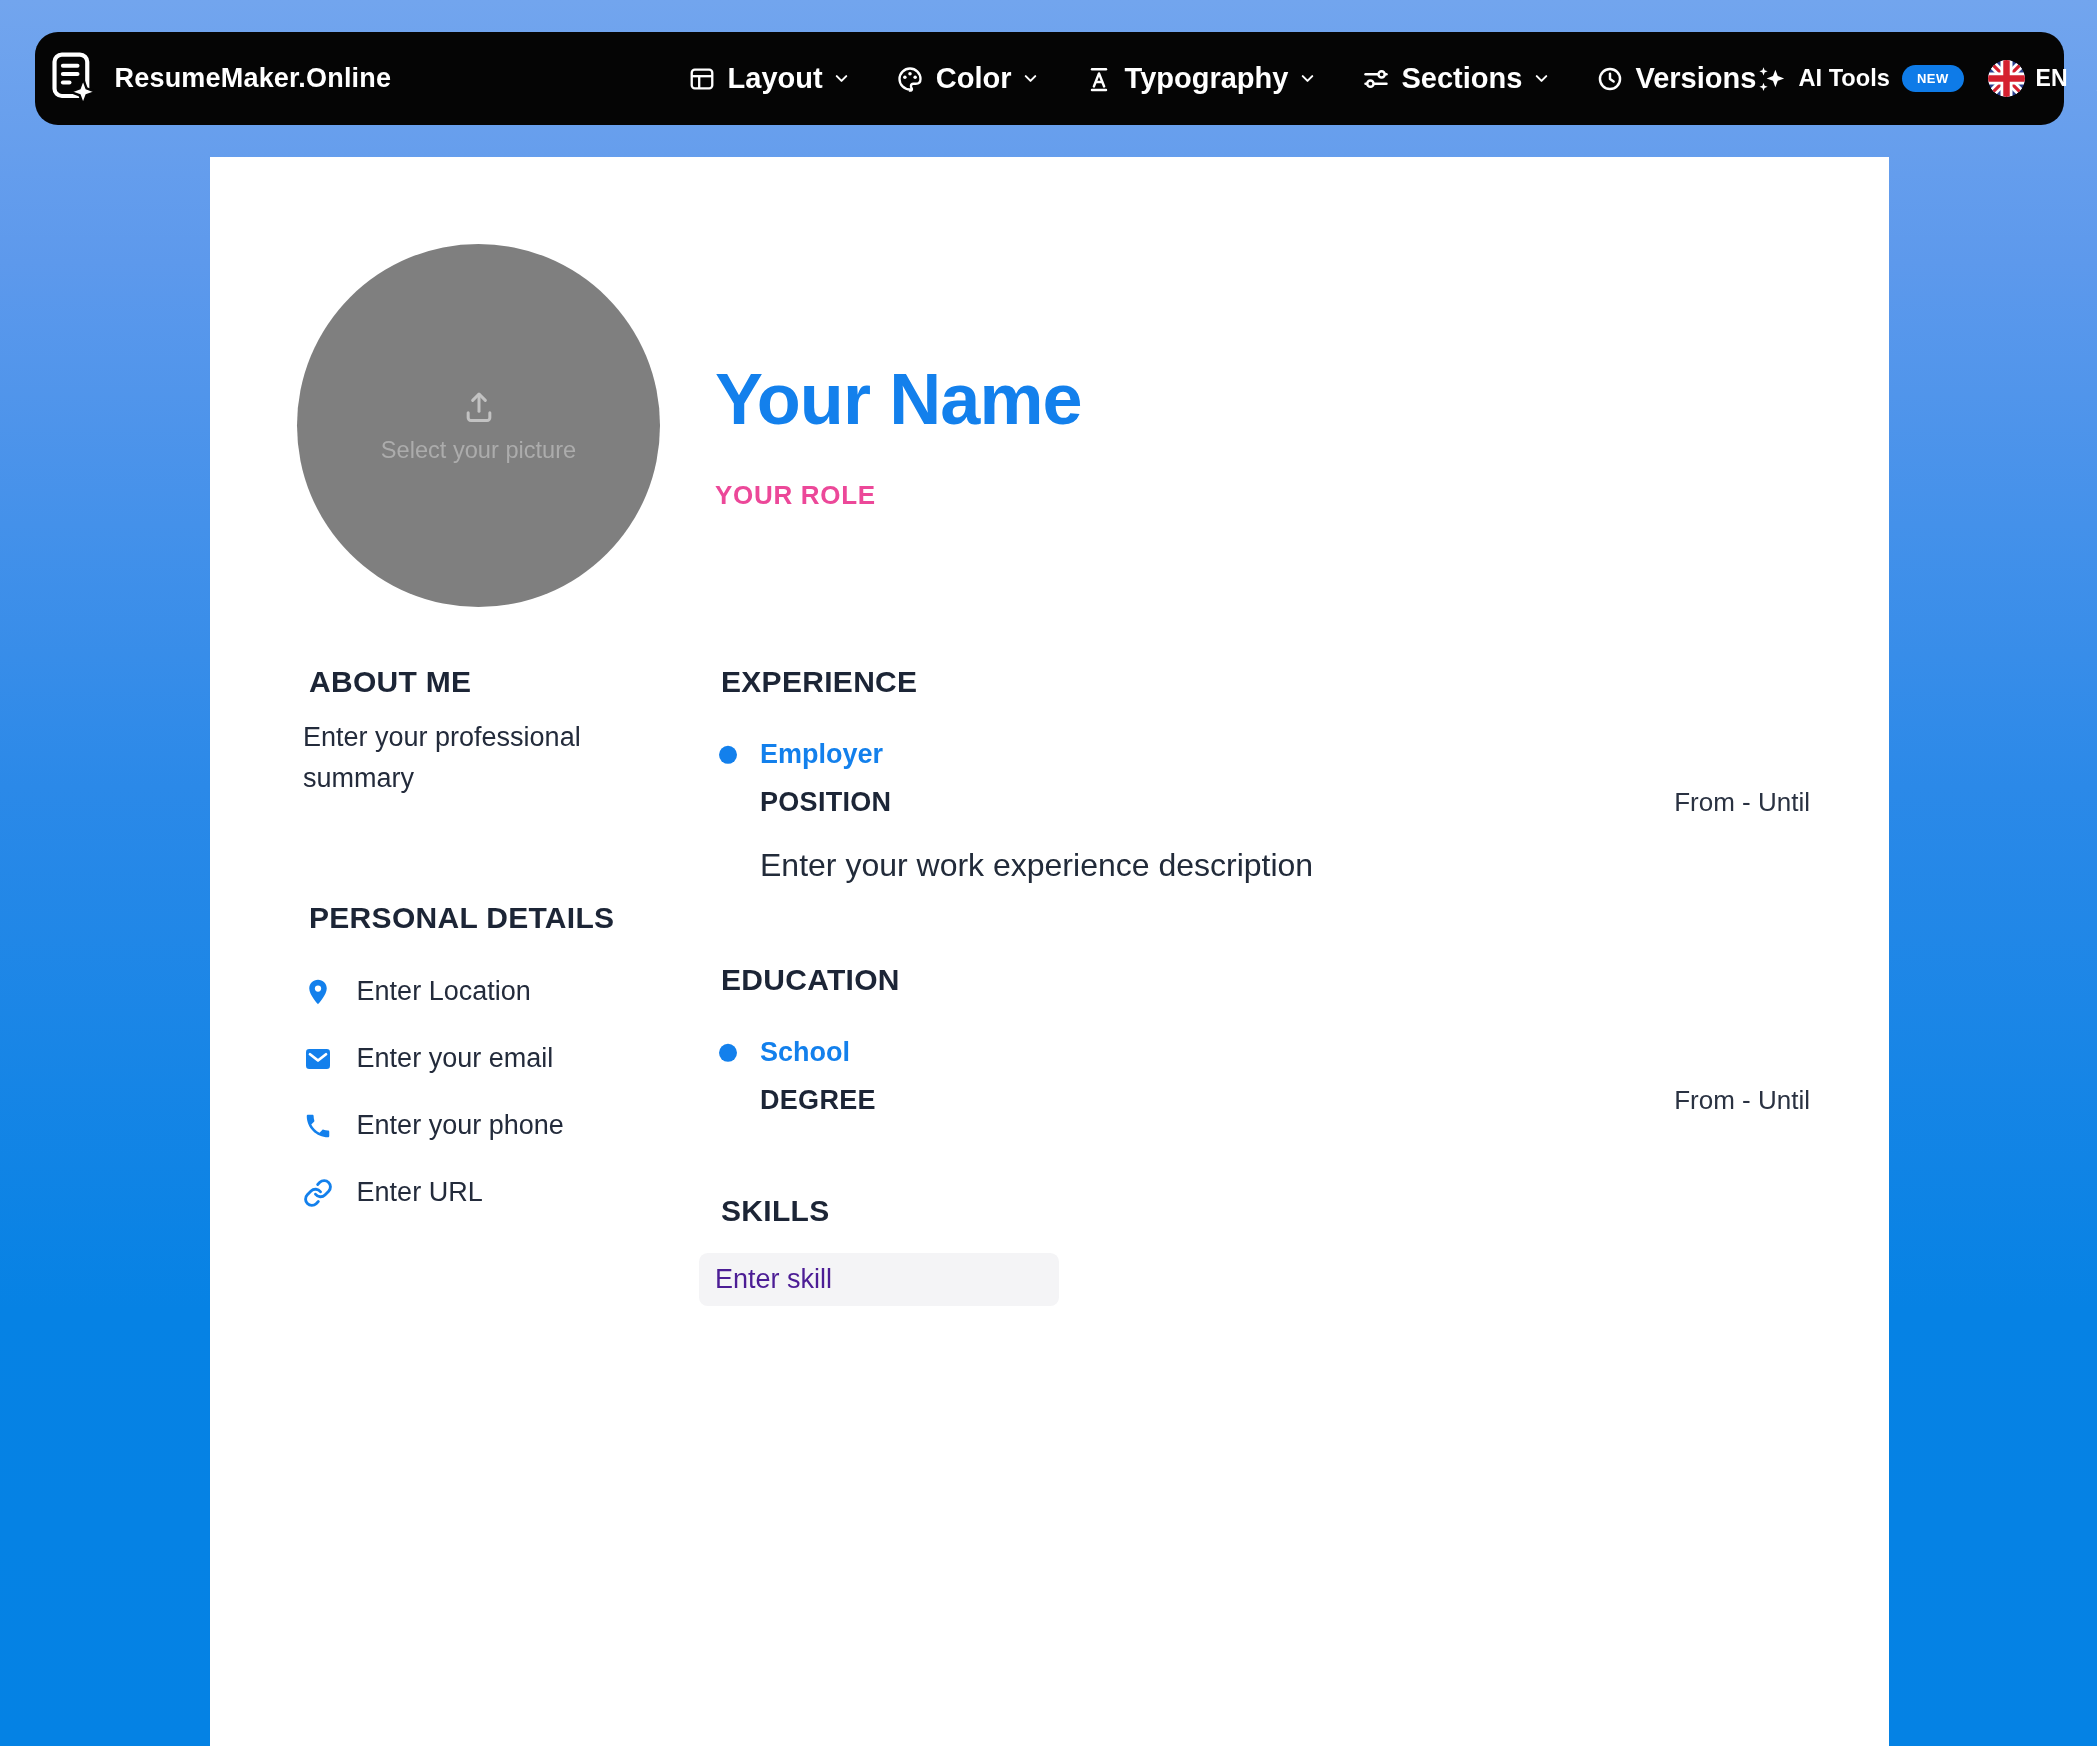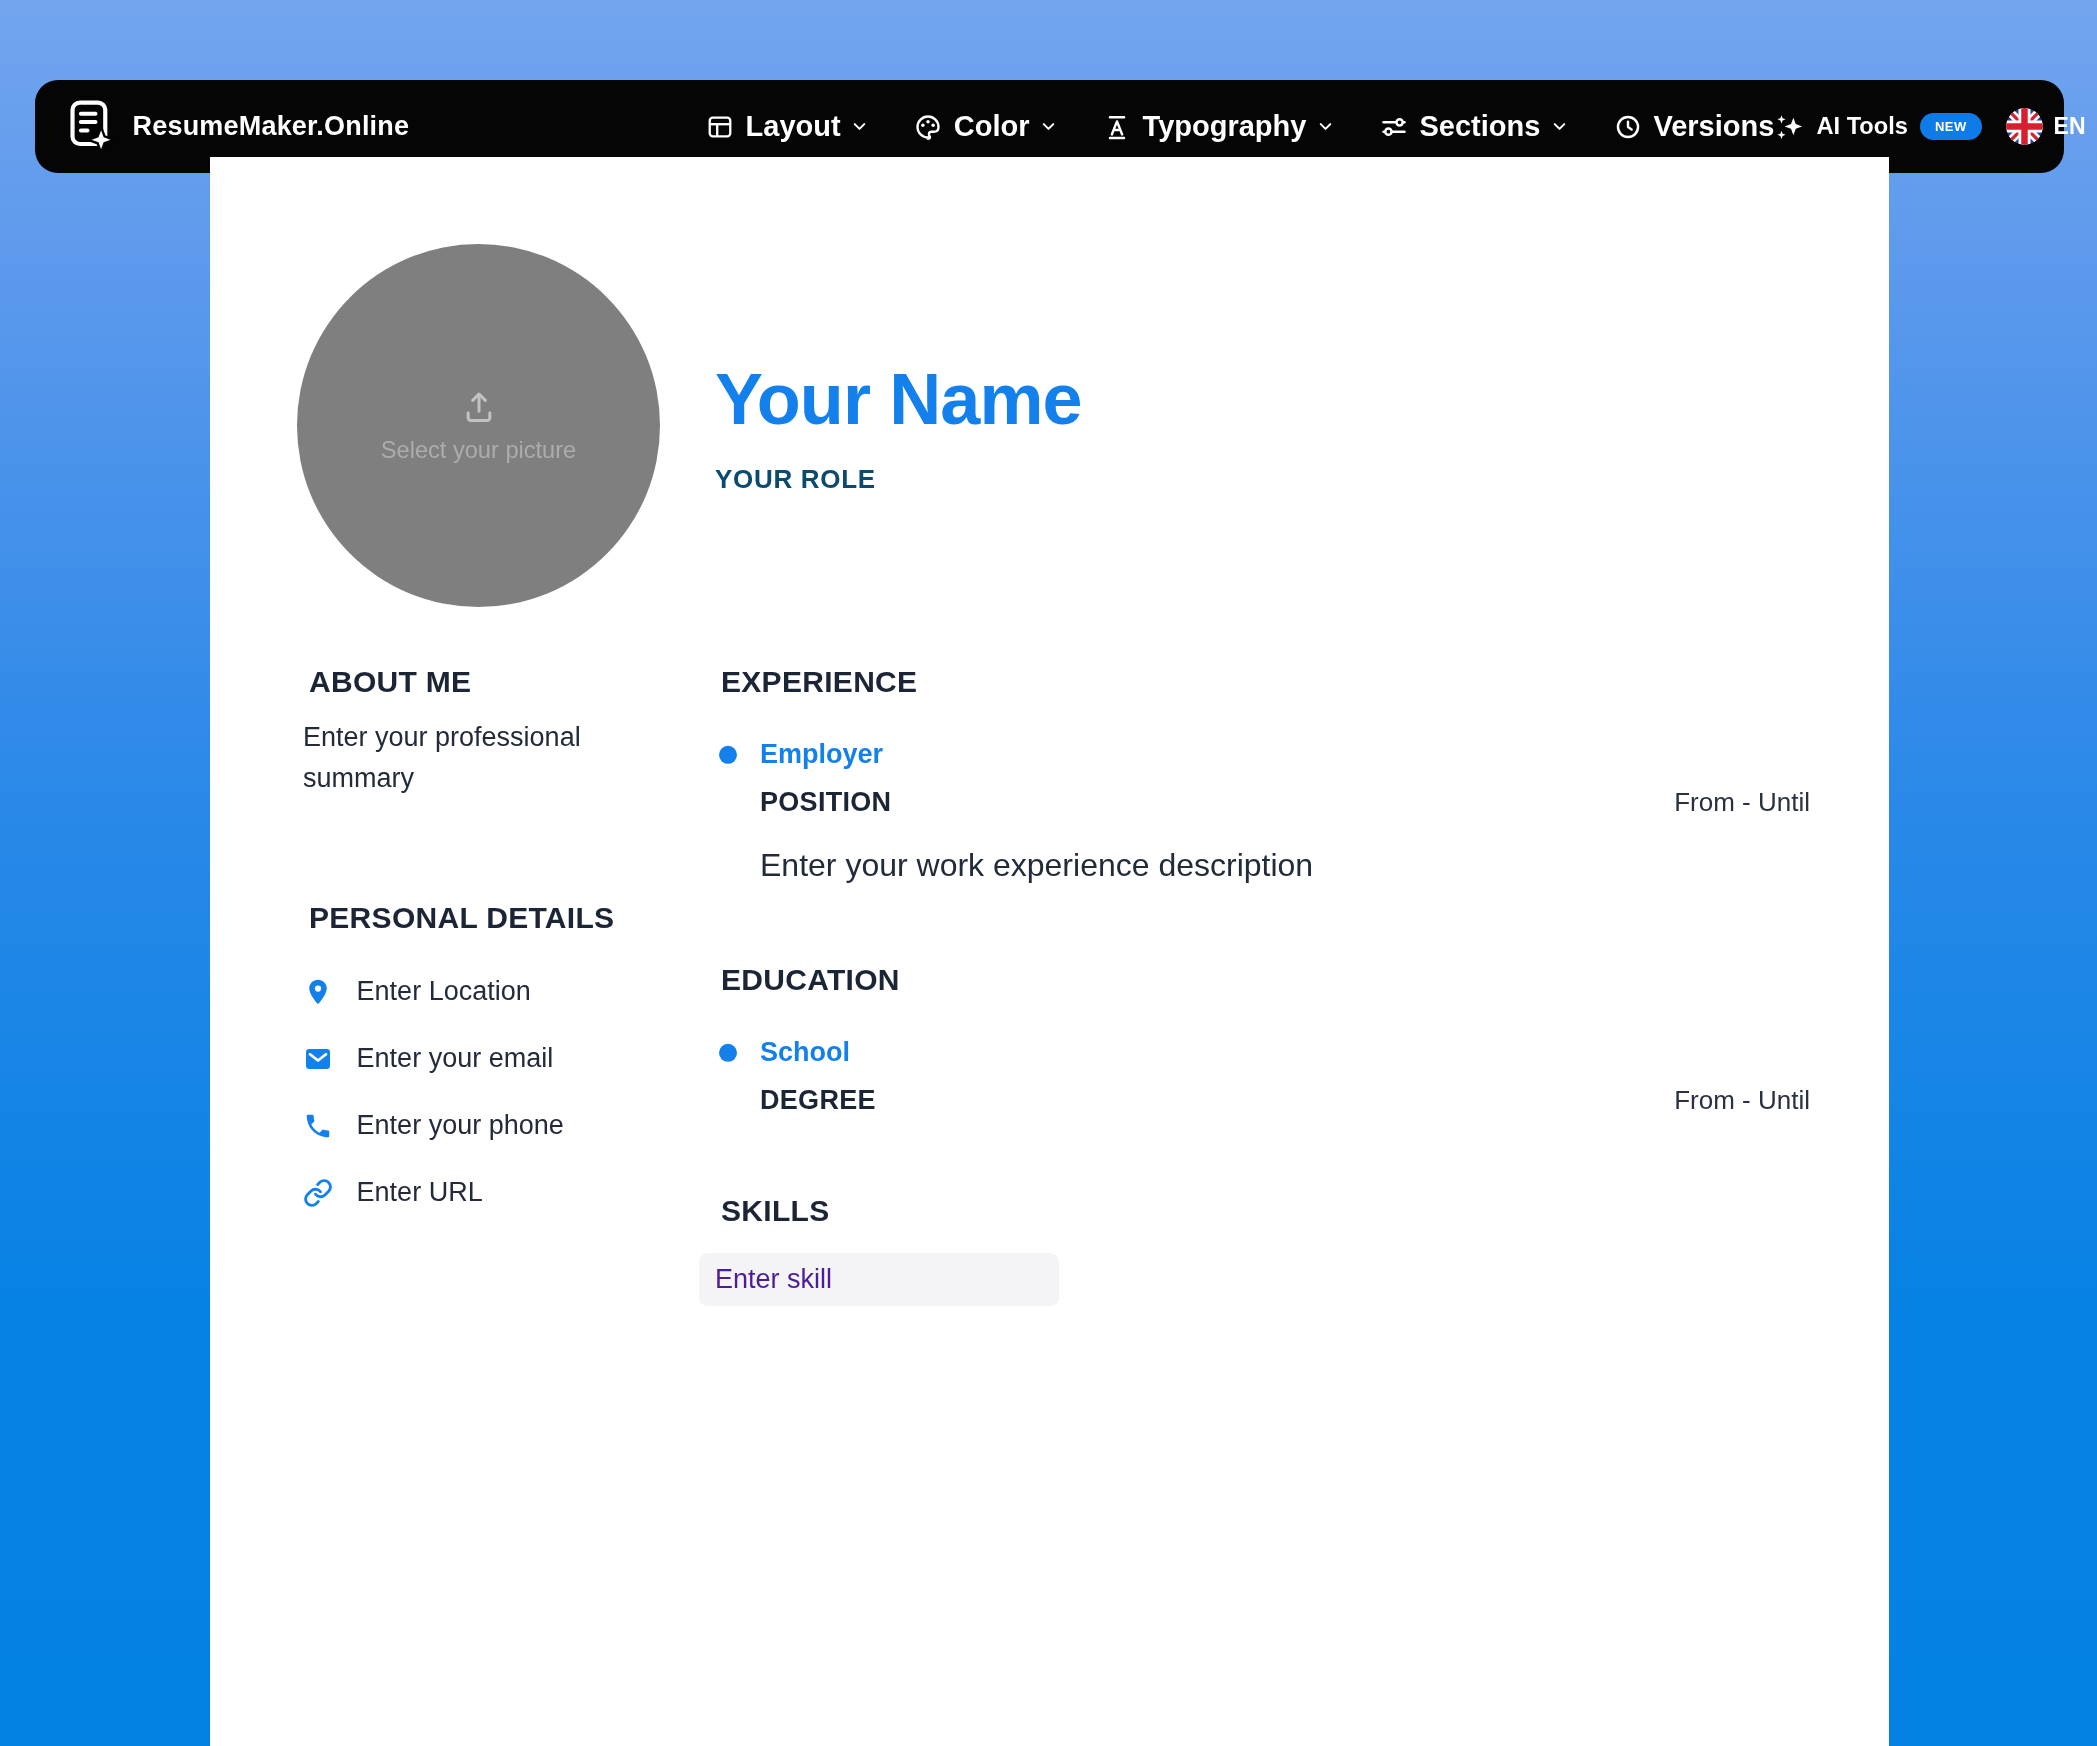--- a/index.html
+++ b/index.html
@@ -10,21 +10,21 @@
   }
   :root{
     --accent:#1380EC;
     --dark:#1C2536;
     --orange:#E8650C;
   }
   
   .navbar{
     position:absolute;left:35px;top:32px;width:2029px;height:93px;
     background:#050505;border-radius:23px;display:flex;align-items:center;
-    padding:0 33px;box-sizing:border-box;color:#fff;margin-top:48px;
+    padding:0 15px;box-sizing:border-box;color:#fff;
   }
   .brand{display:flex;align-items:center;gap:17.5px;flex:0 0 auto;}
   .brand-title{font-size:27px;font-weight:700;letter-spacing:0.2px;}
   .nav-menu{display:flex;align-items:center;gap:45px;margin-left:297px;flex:0 0 auto;}
   .nav-item{display:flex;align-items:center;gap:11.4px;font-size:29px;font-weight:600;cursor:pointer;white-space:nowrap;}
   .nav-item svg.mi{width:28px;height:28px;}
   .nav-item svg.chev{width:19px;height:19px;margin-left:-1.7px;}
   .nav-right{margin-left:auto;display:flex;align-items:center;gap:24.5px;flex:0 0 auto;}
   .ai-tools{display:flex;align-items:center;gap:12.2px;font-size:23.6px;font-weight:600;cursor:pointer;}
   .new-badge{
@@ -50,22 +50,22 @@
     background:#7F7F7F;display:flex;flex-direction:column;align-items:center;justify-content:center;
     gap:10.5px;cursor:pointer;
   }
   .avatar svg{width:40px;height:40px;}
   .avatar-label{font-size:23.6px;color:#ACACAC;}
   .name{
     position:absolute;left:505px;top:206px;font-size:72px;font-weight:700;line-height:1;
     color:var(--accent);letter-spacing:-0.9px;cursor:text;
   }
   .role{
-    position:absolute;left:505px;top:307px;font-size:26px;font-weight:700;
-    color:#0c4a6e;letter-spacing:0.7px;cursor:text;
+    position:absolute;left:505px;top:323px;font-size:26px;font-weight:700;
+    color:#ec4899;letter-spacing:0.7px;cursor:text;
   }
   .section-heading{
     font-size:30px;font-weight:700;color:var(--dark);letter-spacing:0.3px;margin:6px;
   }
   
   .left-col{position:absolute;left:93px;top:502px;width:384px;}
   .summary{margin:17.5px 0 0 0;font-size:27px;line-height:41px;color:#232B3B;cursor:text;}
   .personal-heading{margin-top:102px;}
   .personal-list{margin-top:37px;display:flex;flex-direction:column;gap:27px;text-align:center;}
   .personal-row{display:flex;align-items:center;gap:23.6px;height:40px;cursor:text;}

